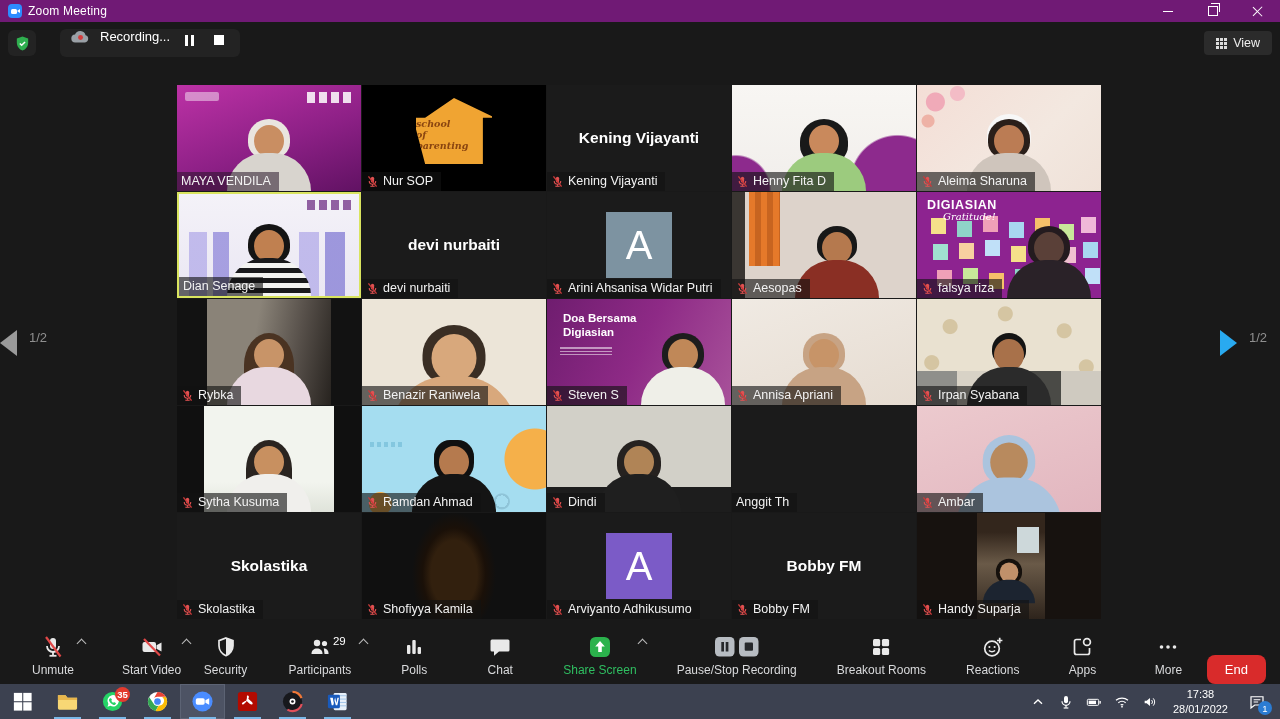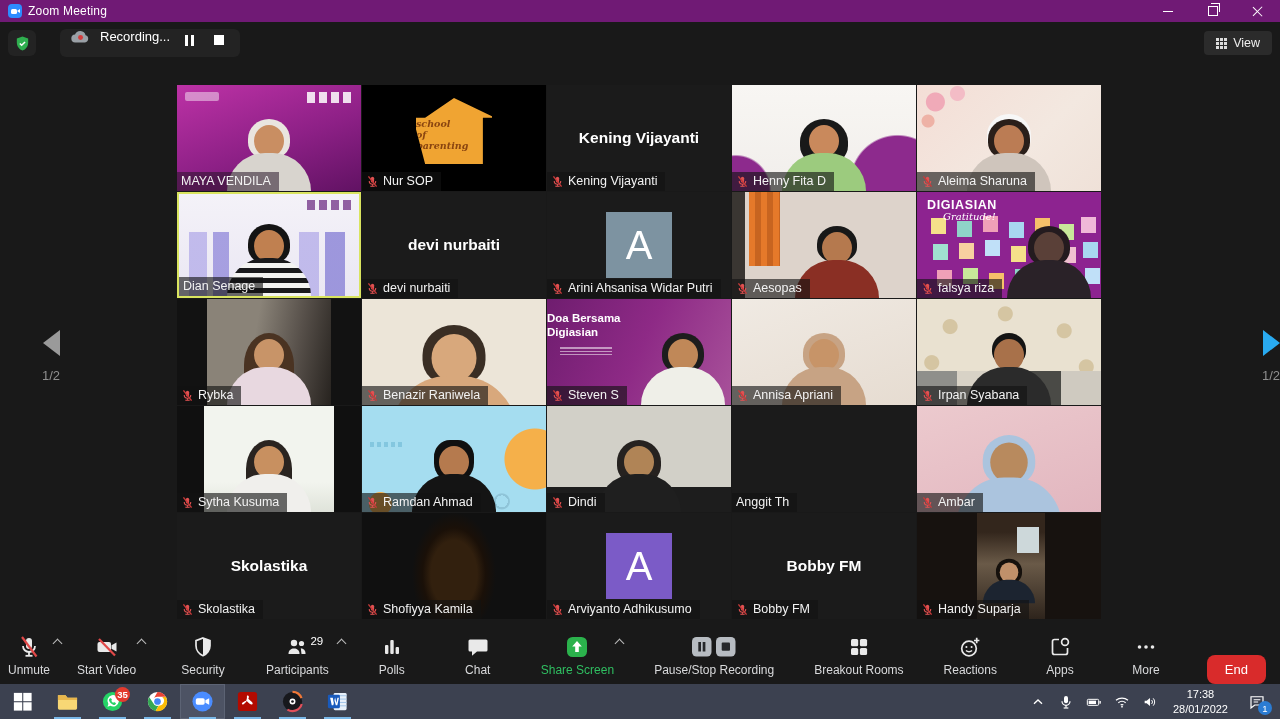--- a/index.html
+++ b/index.html
@@ -34,21 +34,21 @@
   .recpill .cloud{width:22px;height:15px}
   .recbtn{width:22px;height:22px;display:flex;align-items:center;justify-content:center;border-radius:4px}
   .g-pause{display:flex;gap:3px}.g-pause i{display:block;width:3px;height:11px;background:#fff}
   .g-stop{width:10px;height:10px;background:#fff}
   .viewbtn{margin-left:auto;height:24px;background:#2b2b2b;border-radius:4px;display:flex;align-items:center;
     gap:6px;padding:0 12px;color:#eee;font-size:12.5px}
   .gridglyph{display:grid;grid-template-columns:repeat(3,3px);grid-auto-rows:3px;gap:1px}
   .gridglyph i{background:#ddd;display:block}
 
   
-  .nav{position:absolute;width:60px;display:flex;flex-direction:column;align-items:flex-end;gap:12px;top:308px;cursor:pointer}
+  .nav{position:absolute;width:60px;display:flex;flex-direction:row;align-items:flex-start;gap:12px;top:308px;cursor:pointer}
   .nav.left{left:0}.nav.right{right:0}
   .tri-left{width:0;height:0;border-top:13px solid transparent;border-bottom:13px solid transparent;border-right:17px solid #9a9a9a}
   .tri-right{width:0;height:0;border-top:13px solid transparent;border-bottom:13px solid transparent;border-left:17px solid #29aaf0}
   .pagetxt{color:#8f8f8f;font-size:13px}
 
   
   .grid{position:absolute;left:177px;top:63px;display:grid;grid-template-columns:repeat(5,184px);
     grid-auto-rows:106px;gap:1px}
   .tile{position:relative;background:#1b1b1b;overflow:hidden;box-sizing:border-box}
   .tile.active{border:2px solid #d9e45f}
@@ -130,21 +130,21 @@
 
   .t-rybka{background:#121212}
   .t-rybka .inner{display:block;left:30px;right:30px;background:linear-gradient(100deg,#8a8378 0 38%,#57504a 70%,#27231f)}
   .t-rybka .person{--skin:#c89468;--hair:#4a3322;--shirt:#e8d8e0}
   .t-rybka .p-hair{width:50px;height:64px;border-radius:50% 50% 16px 16px}
 
   .t-benazir-raniwela{background:#ece5d8}
   .t-benazir-raniwela .person{--skin:#d8a87c;--hair:#3a2e24;--shirt:#d8a87c;transform:translateX(-50%) scale(1.5);bottom:-10px}
 
   .t-steven-s{background:linear-gradient(115deg,#6f1d6f 0%,#8e2a86 50%,#a8529a 100%)}
-  .t-steven-s .ovl{top:12px;left:0;font-weight:bold;font-size:11.5px;line-height:1.25}
+  .t-steven-s .ovl{top:12px;left:16px;font-weight:bold;font-size:11.5px;line-height:1.25}
   .t-steven-s::after{content:"";position:absolute;left:13px;top:48px;width:52px;height:8px;opacity:.7;
     background:repeating-linear-gradient(180deg,rgba(255,255,255,.75) 0 1.5px,transparent 1.5px 3.5px)}
   .t-steven-s .person{--skin:#c08858;--hair:#1d1d1d;--shirt:#efefe8;left:74%}
 
   .t-annisa-apriani{background:linear-gradient(160deg,#f0eae3,#e6dcd1)}
   .t-annisa-apriani .person{--skin:#c79468;--hair:#c7a384;--shirt:#c7a384}
 
   .t-irpan-syabana{background:
     radial-gradient(circle at 18% 26%,#d5c5a2 0 7px,transparent 8px),
     radial-gradient(circle at 48% 14%,#d5c5a2 0 7px,transparent 8px),
@@ -182,21 +182,21 @@
   .t-shofiyya-kamila{background:radial-gradient(ellipse 42px 62px at 50% 58%,#32200e 0 55%,#1a1008 75%,#101010 100%)}
 
   .t-handy-suparja{background:#17120f}
   .t-handy-suparja .inner{display:block;left:60px;right:56px;background:linear-gradient(180deg,#33261c 0 18%,#6a5a48 48%,#2e241c)}
   .t-handy-suparja::before{content:"";position:absolute;right:62px;top:14px;width:22px;height:26px;background:#cdd8da;z-index:2}
   .t-handy-suparja .person{--skin:#c0906a;--hair:#15100c;--shirt:#1c2430;transform:translateX(-50%) scale(.62);bottom:2px}
 
   
   .toolbar{position:absolute;left:0;right:0;bottom:35px;height:56px;background:#191919;display:flex;align-items:stretch}
   .tgroup{display:flex;align-items:stretch}
-  .tgroup.gl{margin-left:0;gap:13px}
+  .tgroup.gl{margin-left:24px;gap:34px}
   .tgroup.gc{flex:1;justify-content:center;gap:28px}
   .tgroup.gr{margin-right:14px;align-items:flex-end}
   .tbtn{position:relative;display:flex;flex-direction:column;align-items:center;justify-content:flex-start;
     padding:7px 6px 0;min-width:46px;color:#d9dadc;cursor:pointer}
   .ticon{height:24px;display:flex;align-items:center;justify-content:center}
   .ticon svg{width:24px;height:24px}
   .tb-pause-stop-recording .ticon svg{width:46px}
   .tlabel{font-size:12px;margin-top:4px;white-space:nowrap}
   .chev{position:absolute;top:12px;right:-3px;width:6px;height:6px;
     border-left:1.6px solid #bcbcbc;border-top:1.6px solid #bcbcbc;transform:rotate(45deg)}

